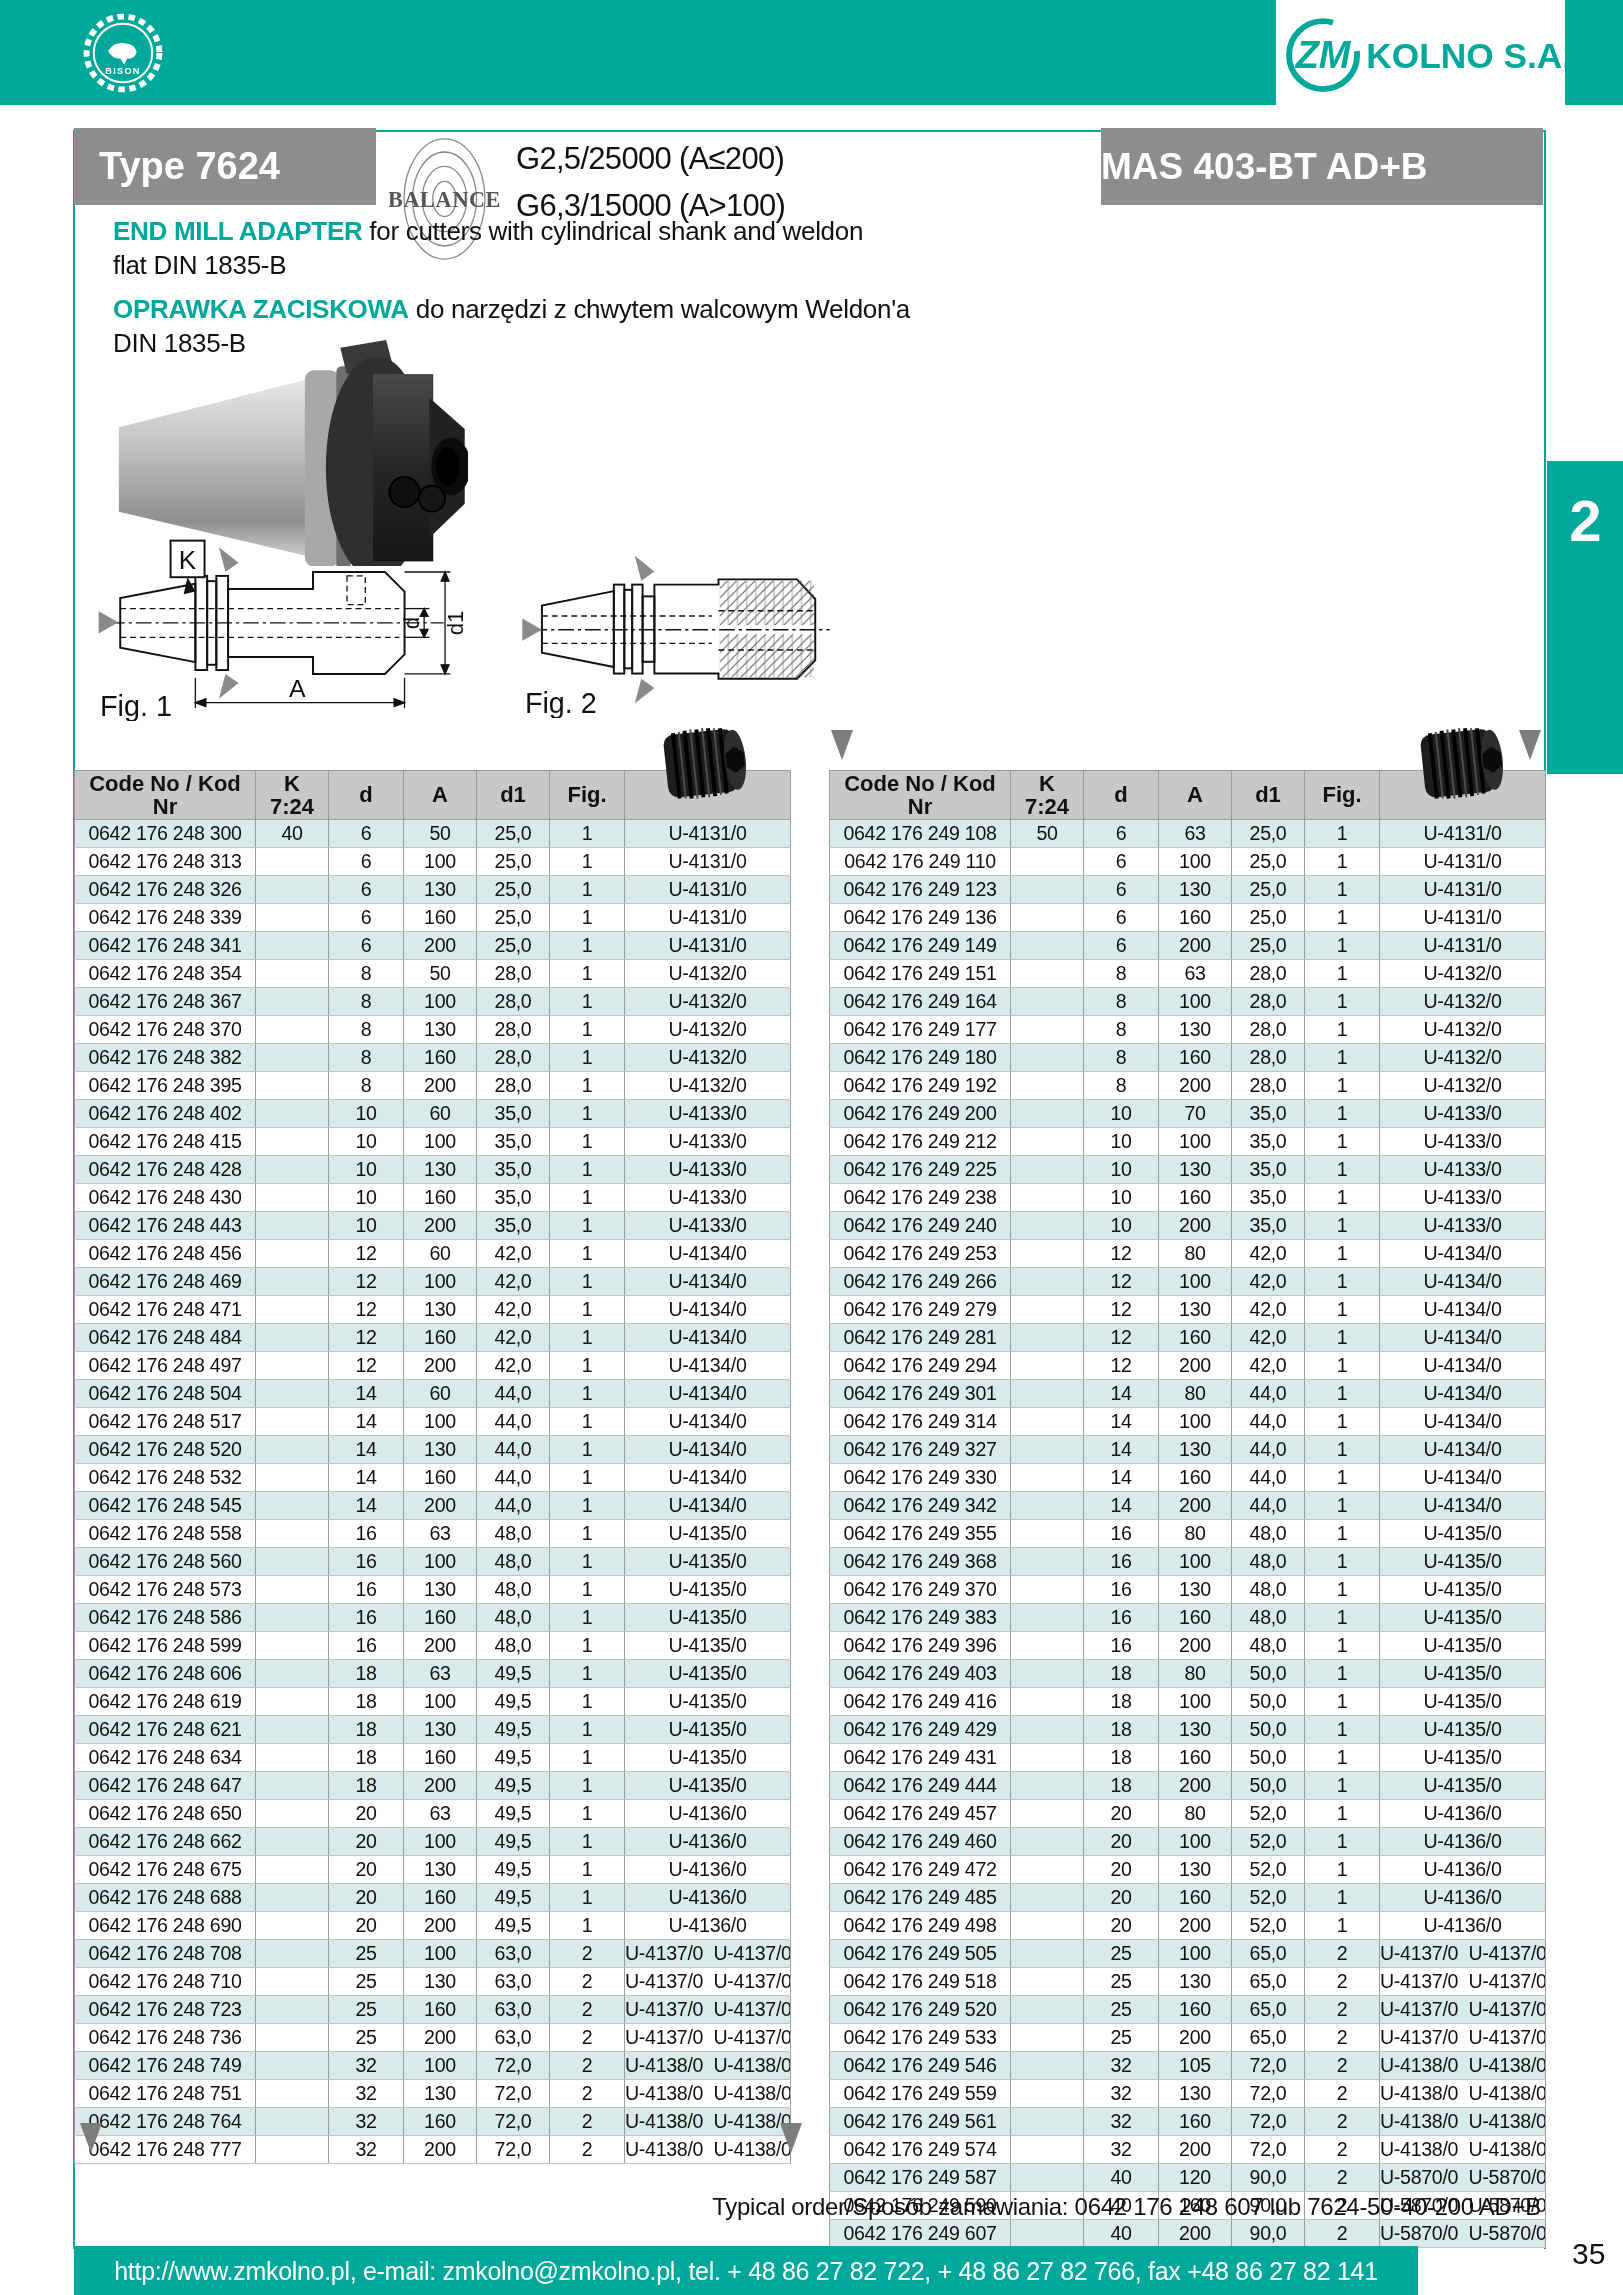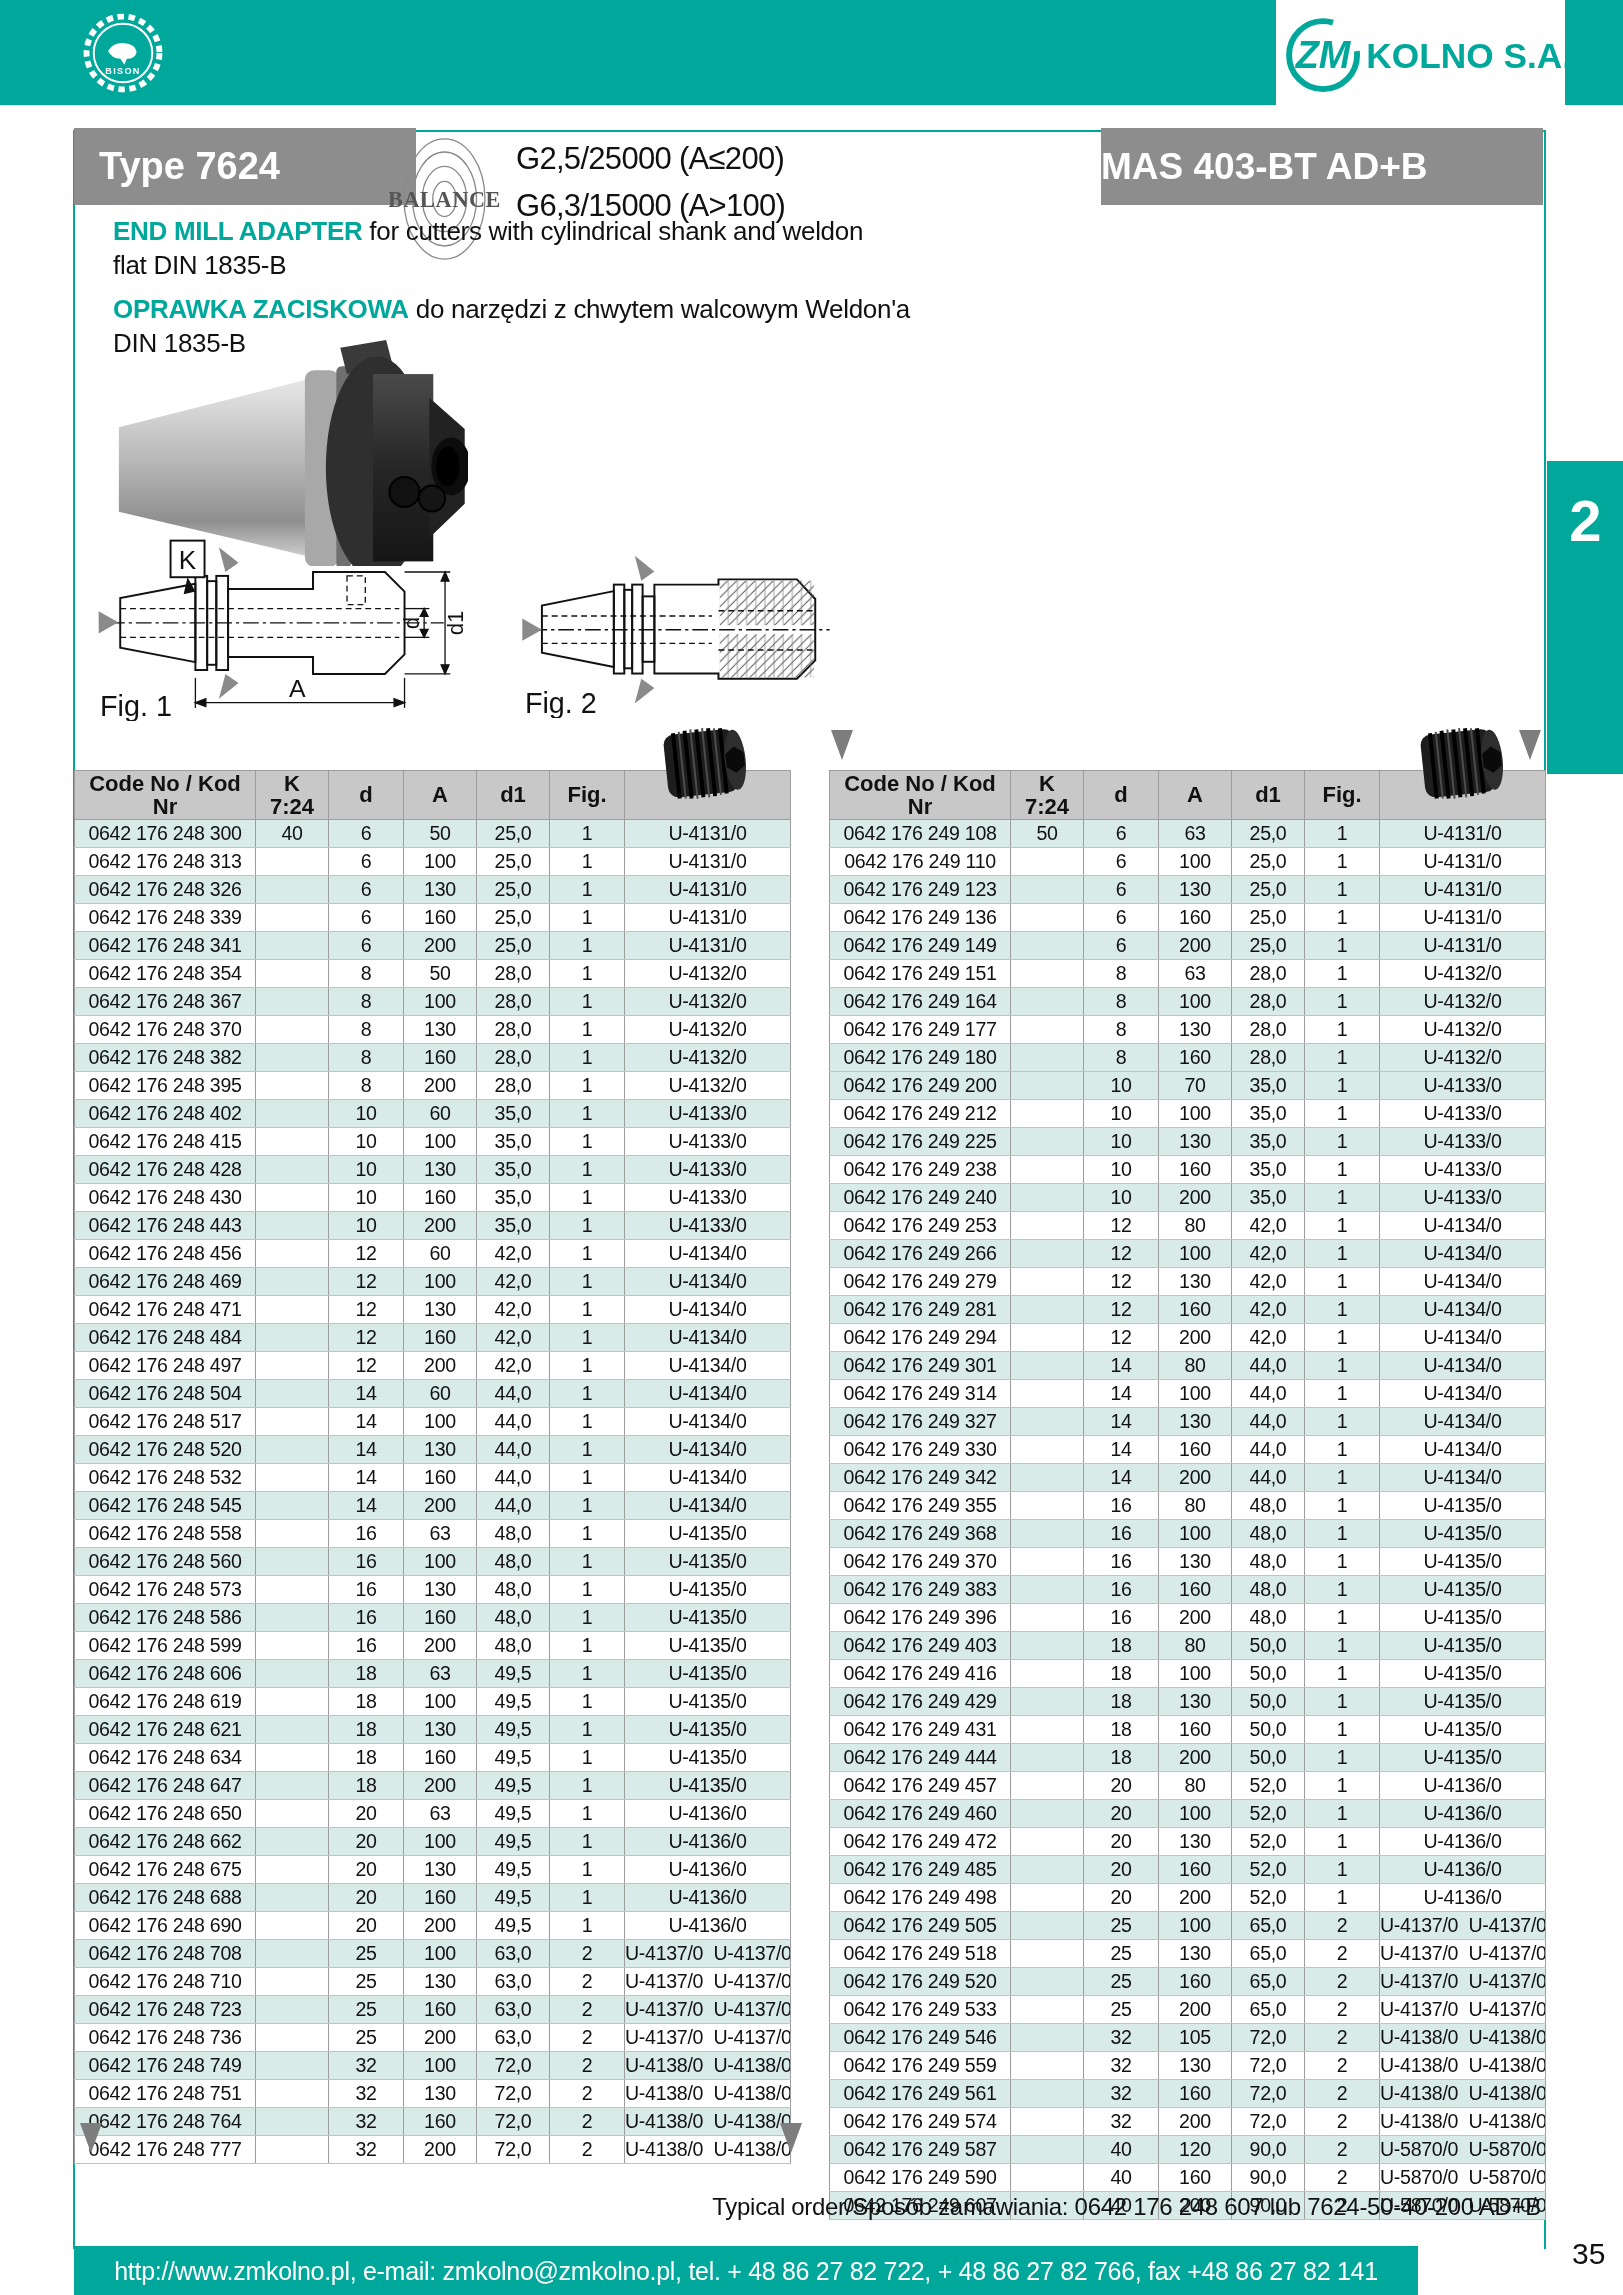--- a/index.html
+++ b/index.html
@@ -6,21 +6,21 @@
   body{width:1623px;height:2295px;position:relative;overflow:hidden;
        font-family:"Liberation Sans", sans-serif;color:#111;}
   .abs{position:absolute;}
 
   
   .topbar{left:0;top:0;width:1623px;height:105px;background:#00a79b;}
   .logobox{left:1276px;top:0;width:289px;height:109px;background:#ffffff;}
 
   
   .grayband{background:#8d8d8d;color:#fff;font-weight:bold;}
-  .typebox{left:74px;top:128px;width:342px;height:77px;font-size:38px;line-height:77px;padding-left:25px;box-sizing:border-box;}
+  .typebox{left:74px;top:128px;width:302px;height:77px;font-size:38px;line-height:77px;padding-left:25px;box-sizing:border-box;}
   .masbox{left:1101px;top:128px;width:442px;height:77px;font-size:37px;line-height:77px;text-align:left;}
   .gtext{left:516px;top:135px;font-size:31px;line-height:47px;letter-spacing:-0.7px;white-space:nowrap;}
 
   
   .frame-top{left:73px;top:130px;width:1473px;height:2px;background:#00a79b;}
   .frame-left{left:73px;top:130px;width:2px;height:2119px;background:#00a79b;}
   .frame-right{left:1544px;top:130px;width:2px;height:2119px;background:#00a79b;}
 
   
   .tab2{left:1547px;top:461px;width:77px;height:313px;background:#00a79b;color:#fff;
@@ -772,20 +772,29 @@
         <td>130</td>
         <td>28,0</td>
         <td>1</td>
         <td>U-4132/0</td>
       </tr>
       <tr class="tint">
         <td>0642 176 249 180</td>
         <td></td>
         <td>8</td>
         <td>160</td>
+        <td>28,0</td>
+        <td>1</td>
+        <td>U-4132/0</td>
+      </tr>
+      <tr class="plain">
+        <td>0642 176 249 192</td>
+        <td></td>
+        <td>8</td>
+        <td>200</td>
         <td>28,0</td>
         <td>1</td>
         <td>U-4132/0</td>
       </tr>
       <tr class="tint">
         <td>0642 176 249 200</td>
         <td></td>
         <td>10</td>
         <td>70</td>
         <td>35,0</td>

